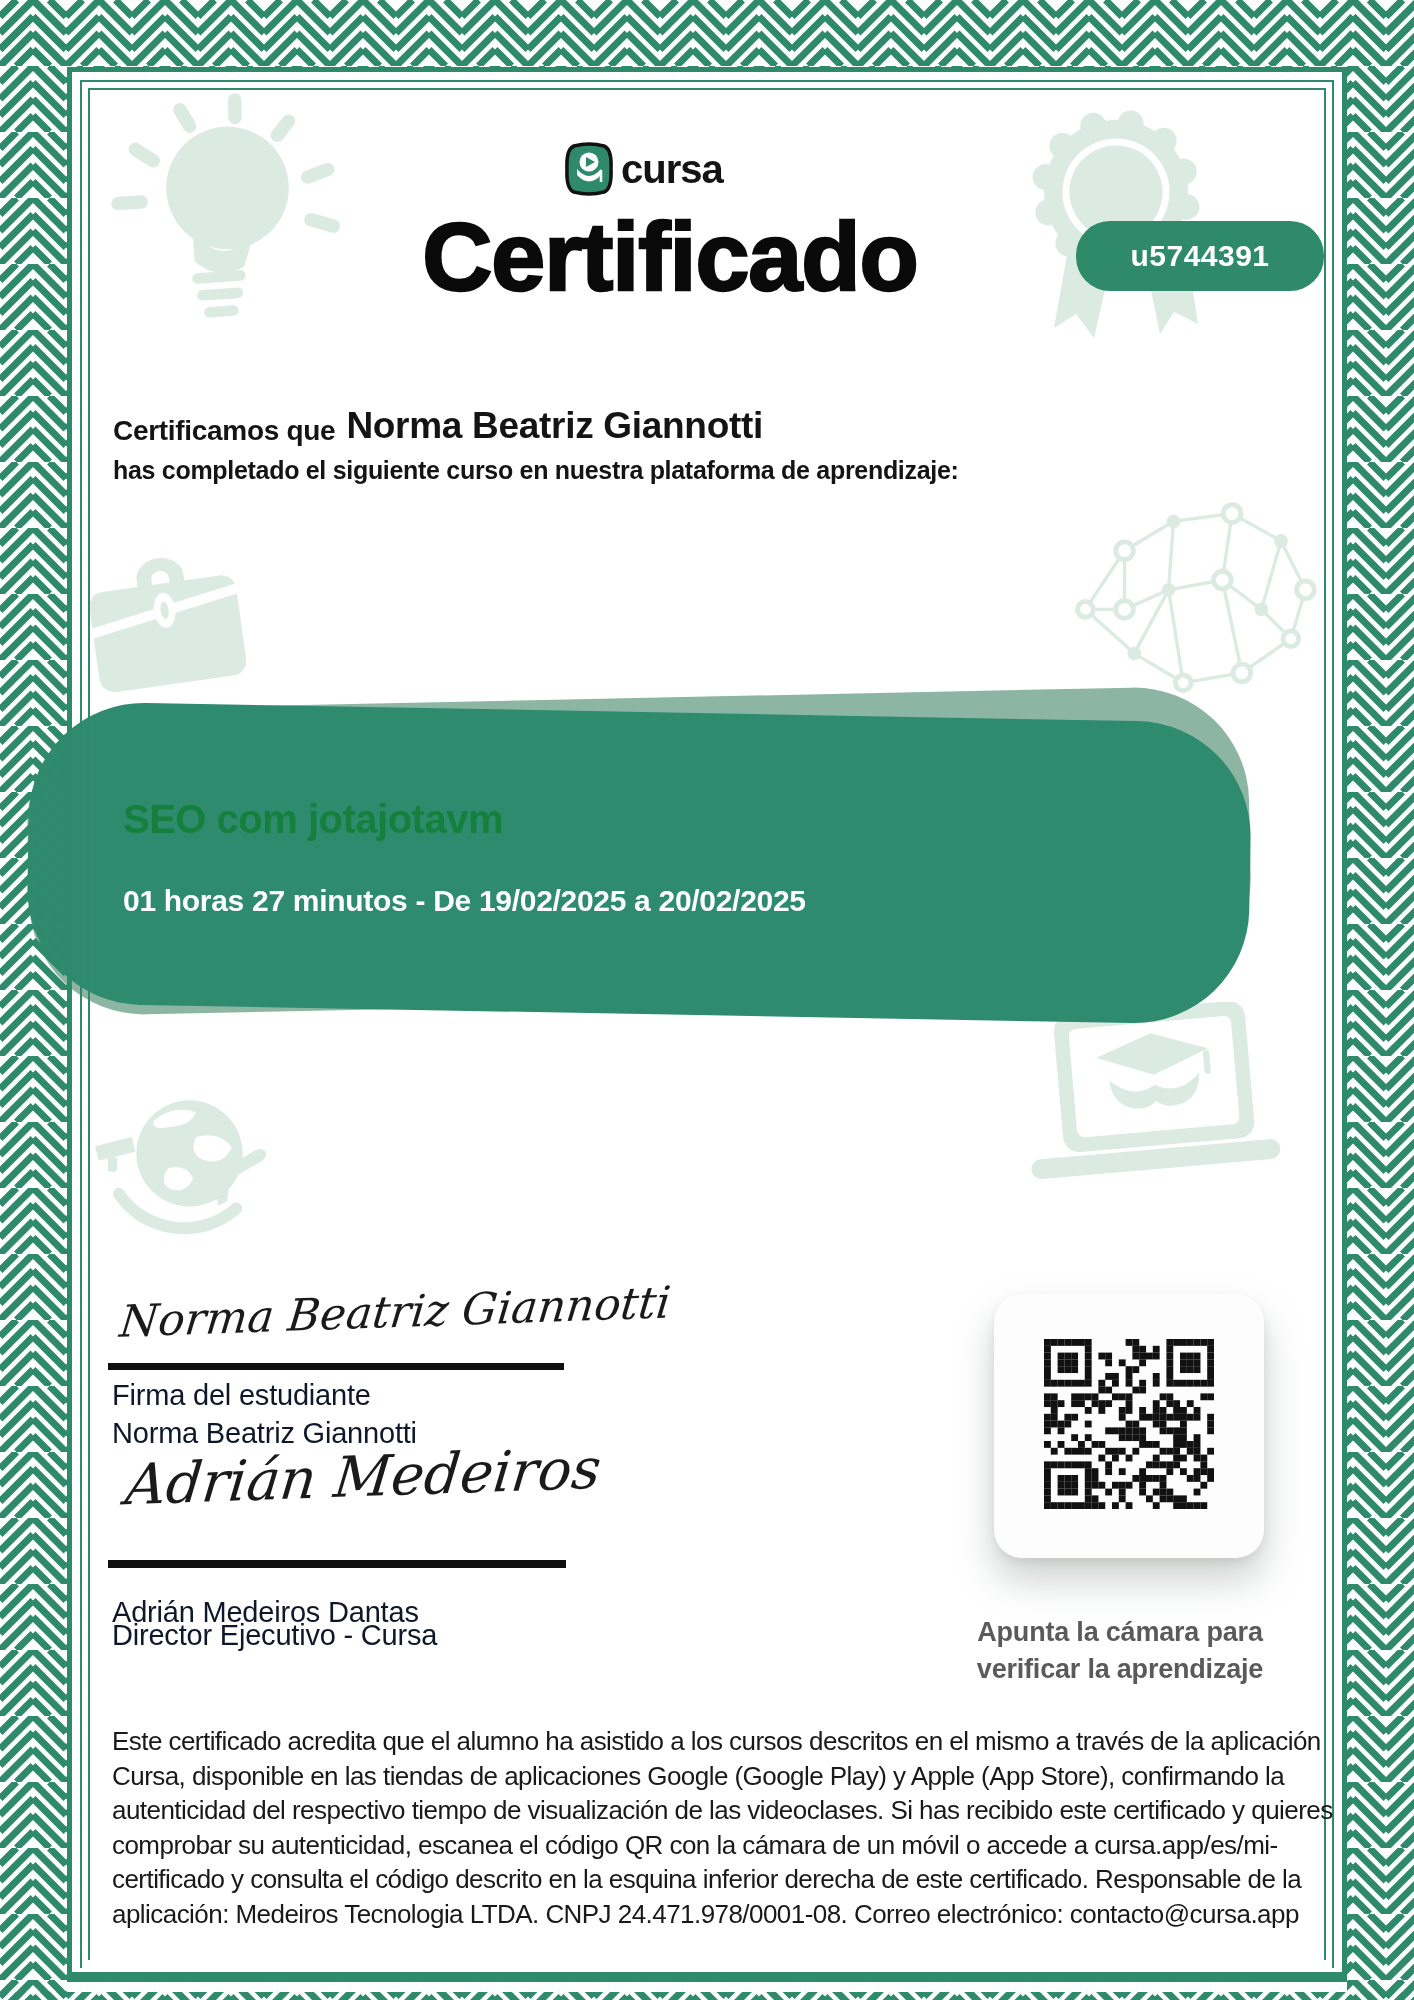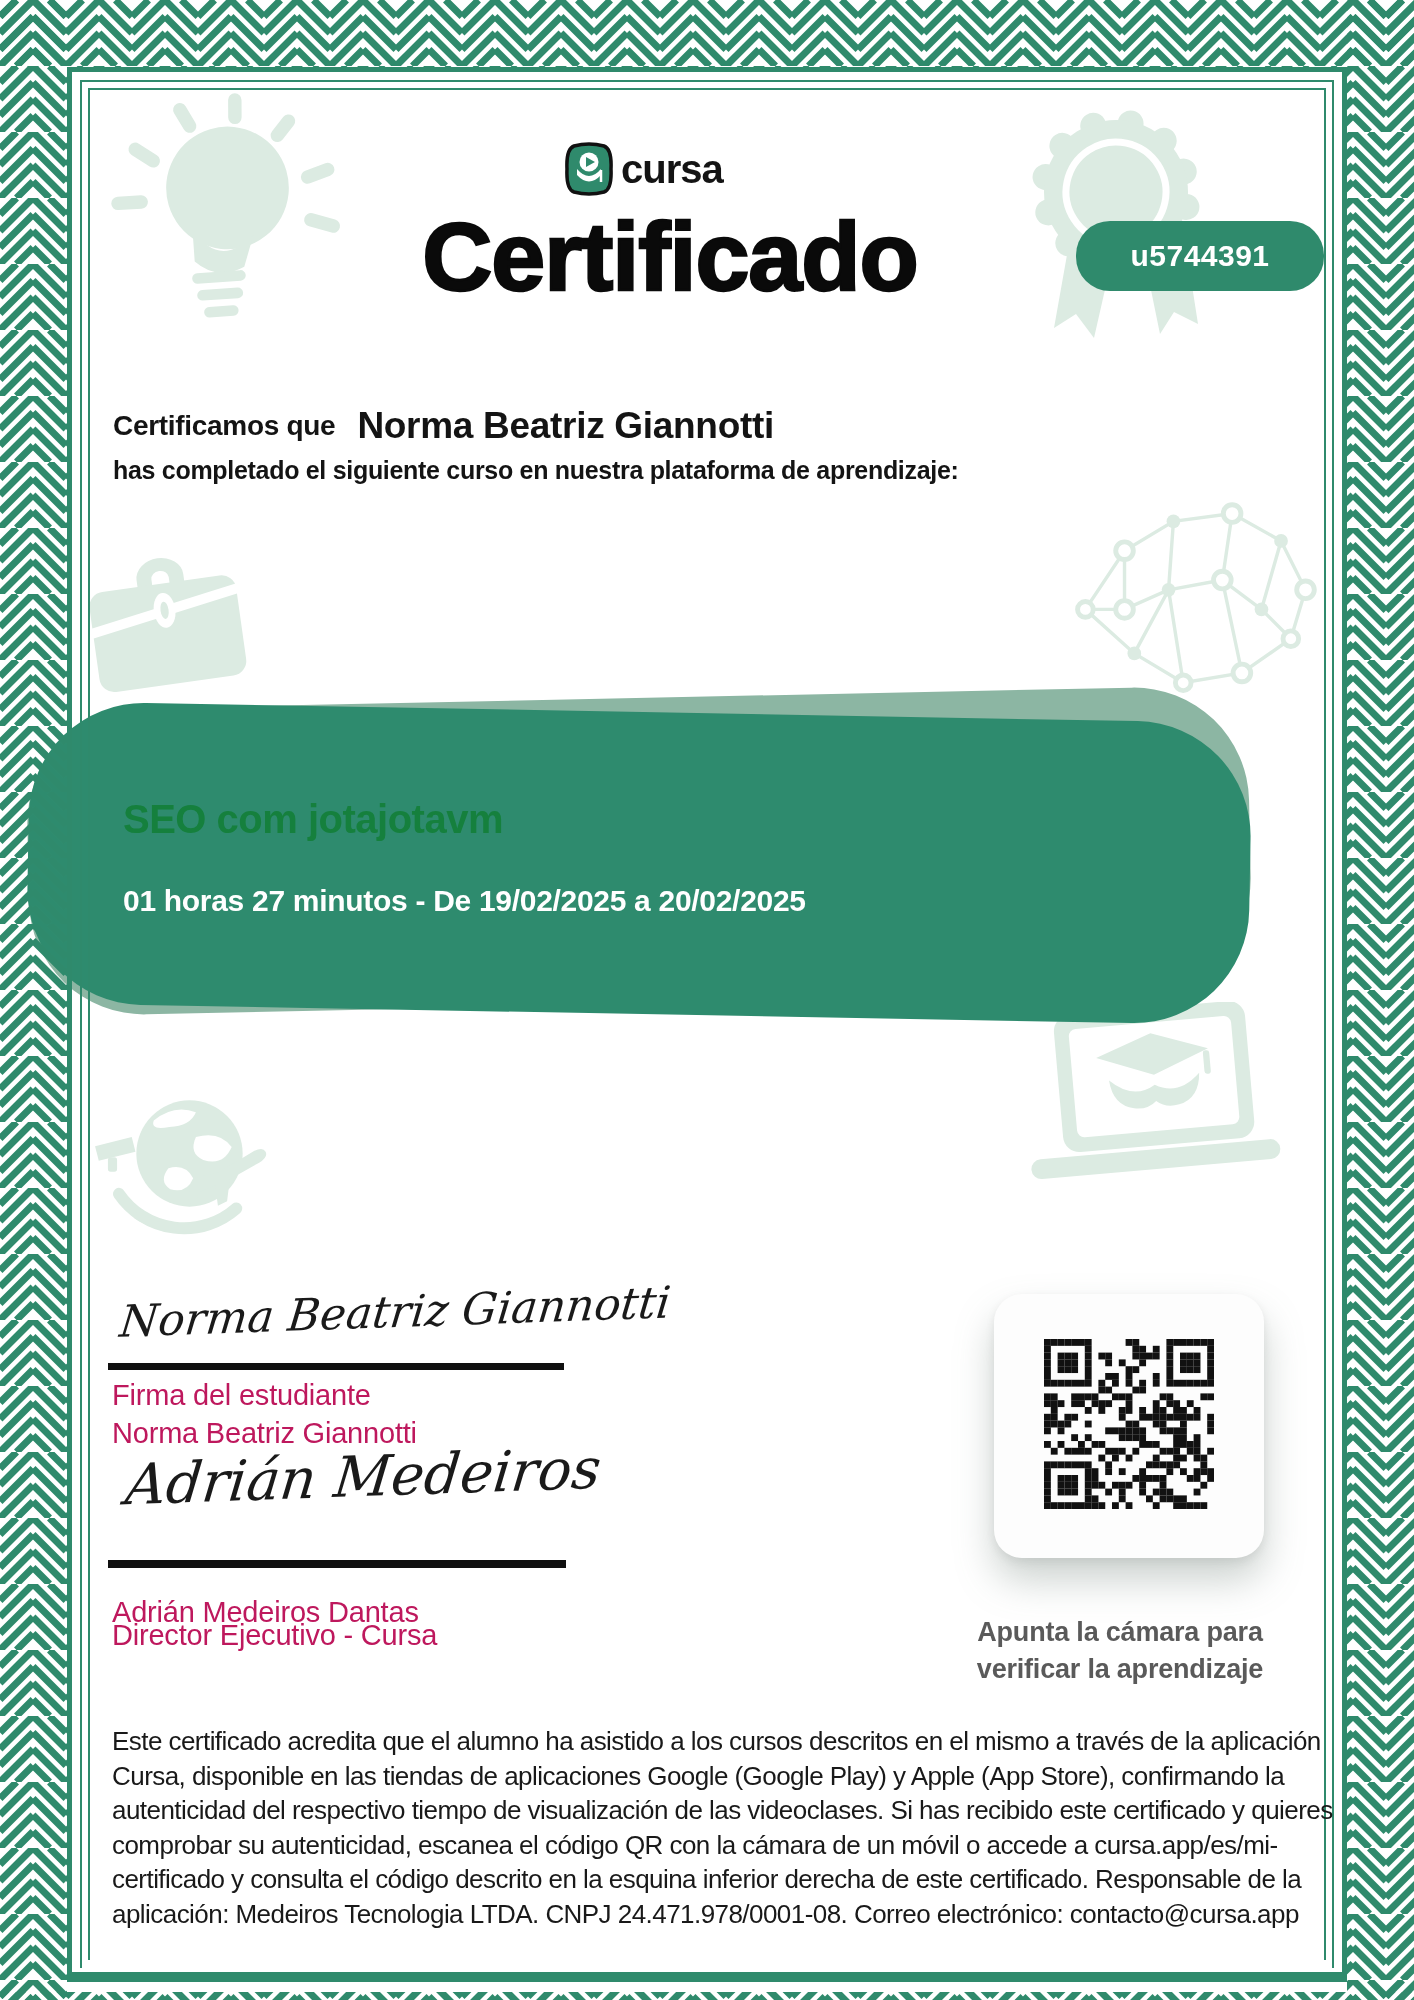--- a/index.html
+++ b/index.html
@@ -24,42 +24,42 @@
     font-size:97px;line-height:1.05;font-weight:800;color:#0a0a0a;letter-spacing:-1px;
     -webkit-text-stroke:2.5px #0a0a0a;
   }
   .badge{
     position:absolute;left:1076px;top:221px;width:248px;height:70px;border-radius:34px;
     background:#2f8a6c;display:flex;align-items:center;justify-content:center;z-index:10;
     color:#ffffff;font-size:30px;font-weight:600;letter-spacing:0.5px;
   }
   
   .intro{position:absolute;left:113px;top:405px;z-index:10;color:#141414;letter-spacing:-0.3px;}
-  .intro-line1{display:flex;align-items:center;gap:22px;}
+  .intro-line1{display:flex;align-items:flex-end;gap:11px;}
   .intro-prefix{font-size:28px;font-weight:600;}
   .intro-name{font-size:37px;font-weight:700;}
   .intro-suffix{margin-top:9px;font-size:25px;font-weight:600;}
   
   .banner-light{position:absolute;left:28px;top:698px;width:1222px;height:306px;border-radius:115px;
     background:#8cb6a3;transform:rotate(-1.2deg);z-index:3;}
   .banner-dark{position:absolute;left:28px;top:712px;width:1222px;height:302px;border-radius:115px;
     background:#2e8b6e;transform:rotate(1.05deg);z-index:3;}
   .course-name{position:absolute;left:123px;top:797px;z-index:10;color:#15803d;
     font-size:40px;font-weight:700;letter-spacing:-0.5px;}
   .course-details{position:absolute;left:123px;top:884px;z-index:10;color:#ffffff;
     font-size:30px;font-weight:600;letter-spacing:-0.3px;}
   
   .sig-script{position:absolute;z-index:10;color:#1a1a1a;font-family:"DejaVu Serif", serif;
     font-style:italic;transform:rotate(-2deg) skewX(-8deg);white-space:nowrap;}
   .sig1-script{left:120px;top:1286px;font-size:44px;}
   .sig2-script{left:126px;top:1444px;font-size:56px;}
   .sig-line{position:absolute;background:#101010;z-index:10;}
   .sig1-line{left:108px;top:1363px;width:456px;height:7px;}
   .sig2-line{left:108px;top:1560px;width:458px;height:8px;}
-  .sig-text{position:absolute;left:112px;z-index:10;font-size:29px;color:#be185d;letter-spacing:-0.2px;}
+  .sig-text{position:absolute;left:112px;z-index:10;font-size:29px;color:#0f172a;letter-spacing:-0.2px;}
   .sig1-label{top:1379px;} .sig1-name{top:1417px;}
   .sig2-name{top:1581px;margin-top:15px;} .sig2-role{top:1619px;}
   
   .qr-card{position:absolute;left:994px;top:1294px;width:270px;height:264px;border-radius:28px;
     background:#fdfdfd;z-index:10;display:flex;align-items:center;justify-content:center;
     box-shadow:0 22px 38px rgba(110,125,118,0.35), 0 4px 10px rgba(0,0,0,0.08);}
   .qr-caption{position:absolute;left:950px;top:1590px;width:340px;z-index:10;text-align:center;
     font-size:27px;font-weight:700;color:#5a5a5a;line-height:37px;letter-spacing:-0.2px;margin-top:24px;}
   
   .footer-text{position:absolute;left:112px;top:1724px;width:1228px;z-index:10;

